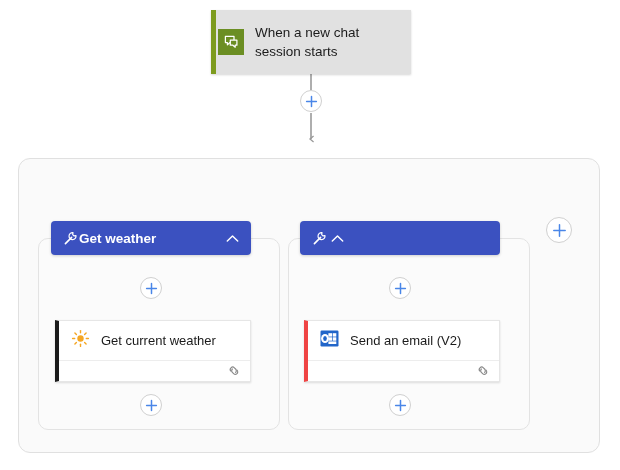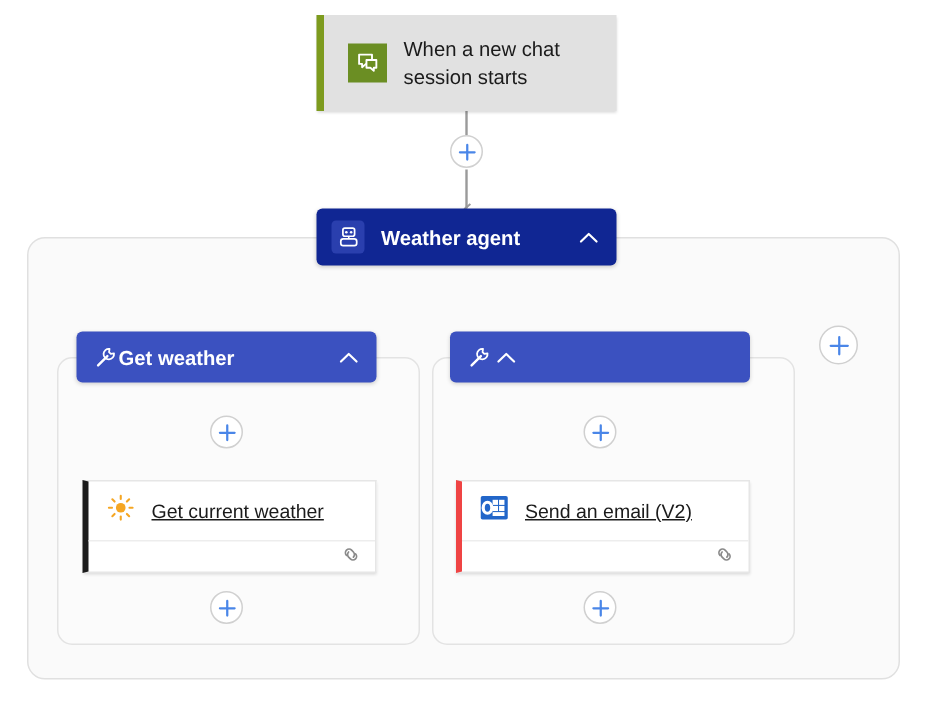--- a/index.html
+++ b/index.html
@@ -37,21 +37,21 @@
     position: absolute;
     left: 211px; top: 10px;
     width: 200px; height: 64px;
     background: #e1e1e1;
     border-left: 5px solid #7d9b1e;
     box-sizing: border-box;
     box-shadow: 0 1px 2px rgba(0,0,0,.16);
     z-index: 3;
     display: flex;
     align-items: center;
-    padding-left: 16px;
+    padding-left: 2px;
   }
   .trigger-icon {
     width: 26px; height: 26px;
     background: #6b8e23;
     flex: 0 0 26px;
     display: flex;
     align-items: center;
     justify-content: center;
   }
   .trigger-label {
@@ -168,21 +168,20 @@
     display: flex;
     align-items: center;
     padding-left: 12px;
     border-bottom: 1px solid #ededed;
     box-sizing: border-box;
   }
   .action-label {
     margin-left: 11px;
     font-size: 13px;
     color: #1b1b1b;
-    text-decoration: underline;
   }
   .action-foot {
     height: 21px;
     display: flex;
     align-items: center;
     justify-content: flex-end;
     padding-right: 9px;
     box-sizing: border-box;
   }
 
@@ -239,37 +238,20 @@
     </span>
     <span class="trigger-label">When a new chat session starts</span>
   </div>
 
   <div class="plus" style="left:300px; top:90px;">
     <svg width="13" height="13" viewBox="0 0 13 13">
       <path d="M6.5,1.6 V11.4 M1.6,6.5 H11.4" stroke="#4a86e8" stroke-width="1.5" stroke-linecap="round"></path>
     </svg>
   </div>
 
-  <div class="agent-node">
-    <span class="agent-icon-tile">
-      <svg width="15" height="15" viewBox="0 0 15 15">
-        <rect x="3.6" y="1.1" width="7.8" height="5.4" rx="1.3" fill="none" stroke="#ffffff" stroke-width="1.15"></rect>
-        <circle cx="5.9" cy="3.8" r="0.85" fill="#ffffff"></circle>
-        <circle cx="9.1" cy="3.8" r="0.85" fill="#ffffff"></circle>
-        <rect x="2.2" y="8.2" width="10.6" height="4.6" rx="1.6" fill="none" stroke="#ffffff" stroke-width="1.15"></rect>
-        <path d="M7.5,6.5 V8.2" stroke="#ffffff" stroke-width="1.05"></path>
-      </svg>
-    </span>
-    <span class="agent-label">Weather agent</span>
-    <span class="chev">
-      <svg width="13" height="9" viewBox="0 0 13 9">
-        <path d="M1.3,7 L6.5,2 L11.7,7" fill="none" stroke="#ffffff" stroke-width="1.45" stroke-linecap="round" stroke-linejoin="round"></path>
-      </svg>
-    </span>
-  </div>
 
   <div class="tool-panel left"></div>
 
   <div class="tool-node left">
     <span class="chev">
       <svg width="15" height="15" viewBox="0 0 15 15">
         <path d="M10.0,1.6 a3.5,3.5 0 1 0 3.0,3.0 l-2.1,0.3 l-1.2,-1.2 z" fill="none" stroke="#ffffff" stroke-width="1.2" stroke-linejoin="round"></path>
         <path d="M8.6,6.4 L2.4,12.6" stroke="#ffffff" stroke-width="1.6" stroke-linecap="round"></path>
       </svg>
     </span>

